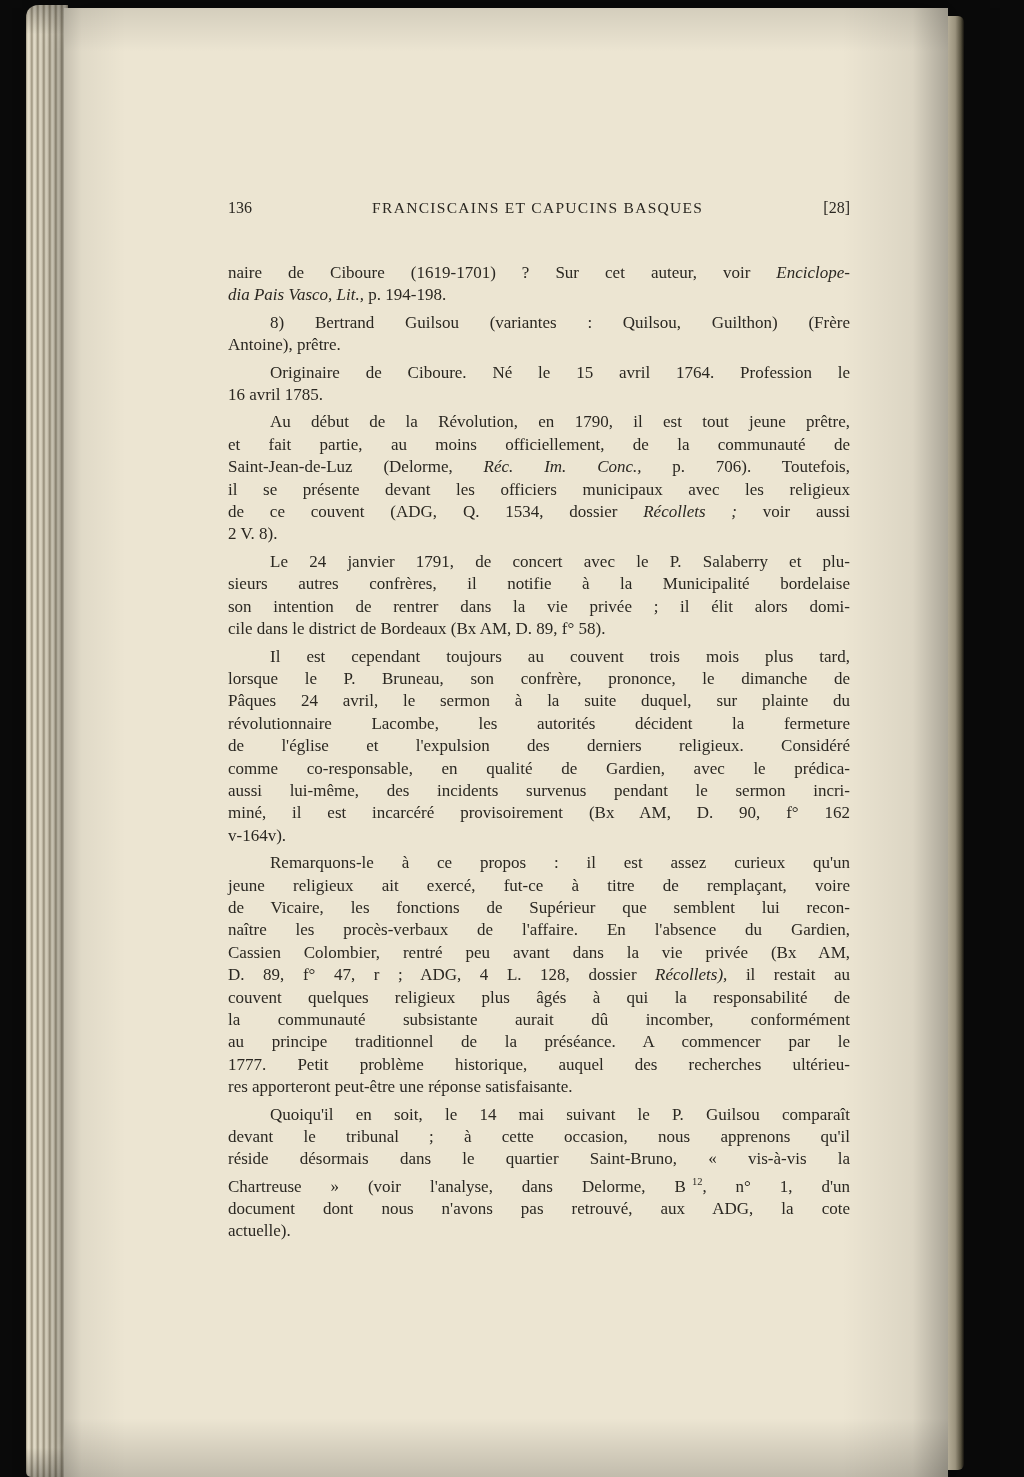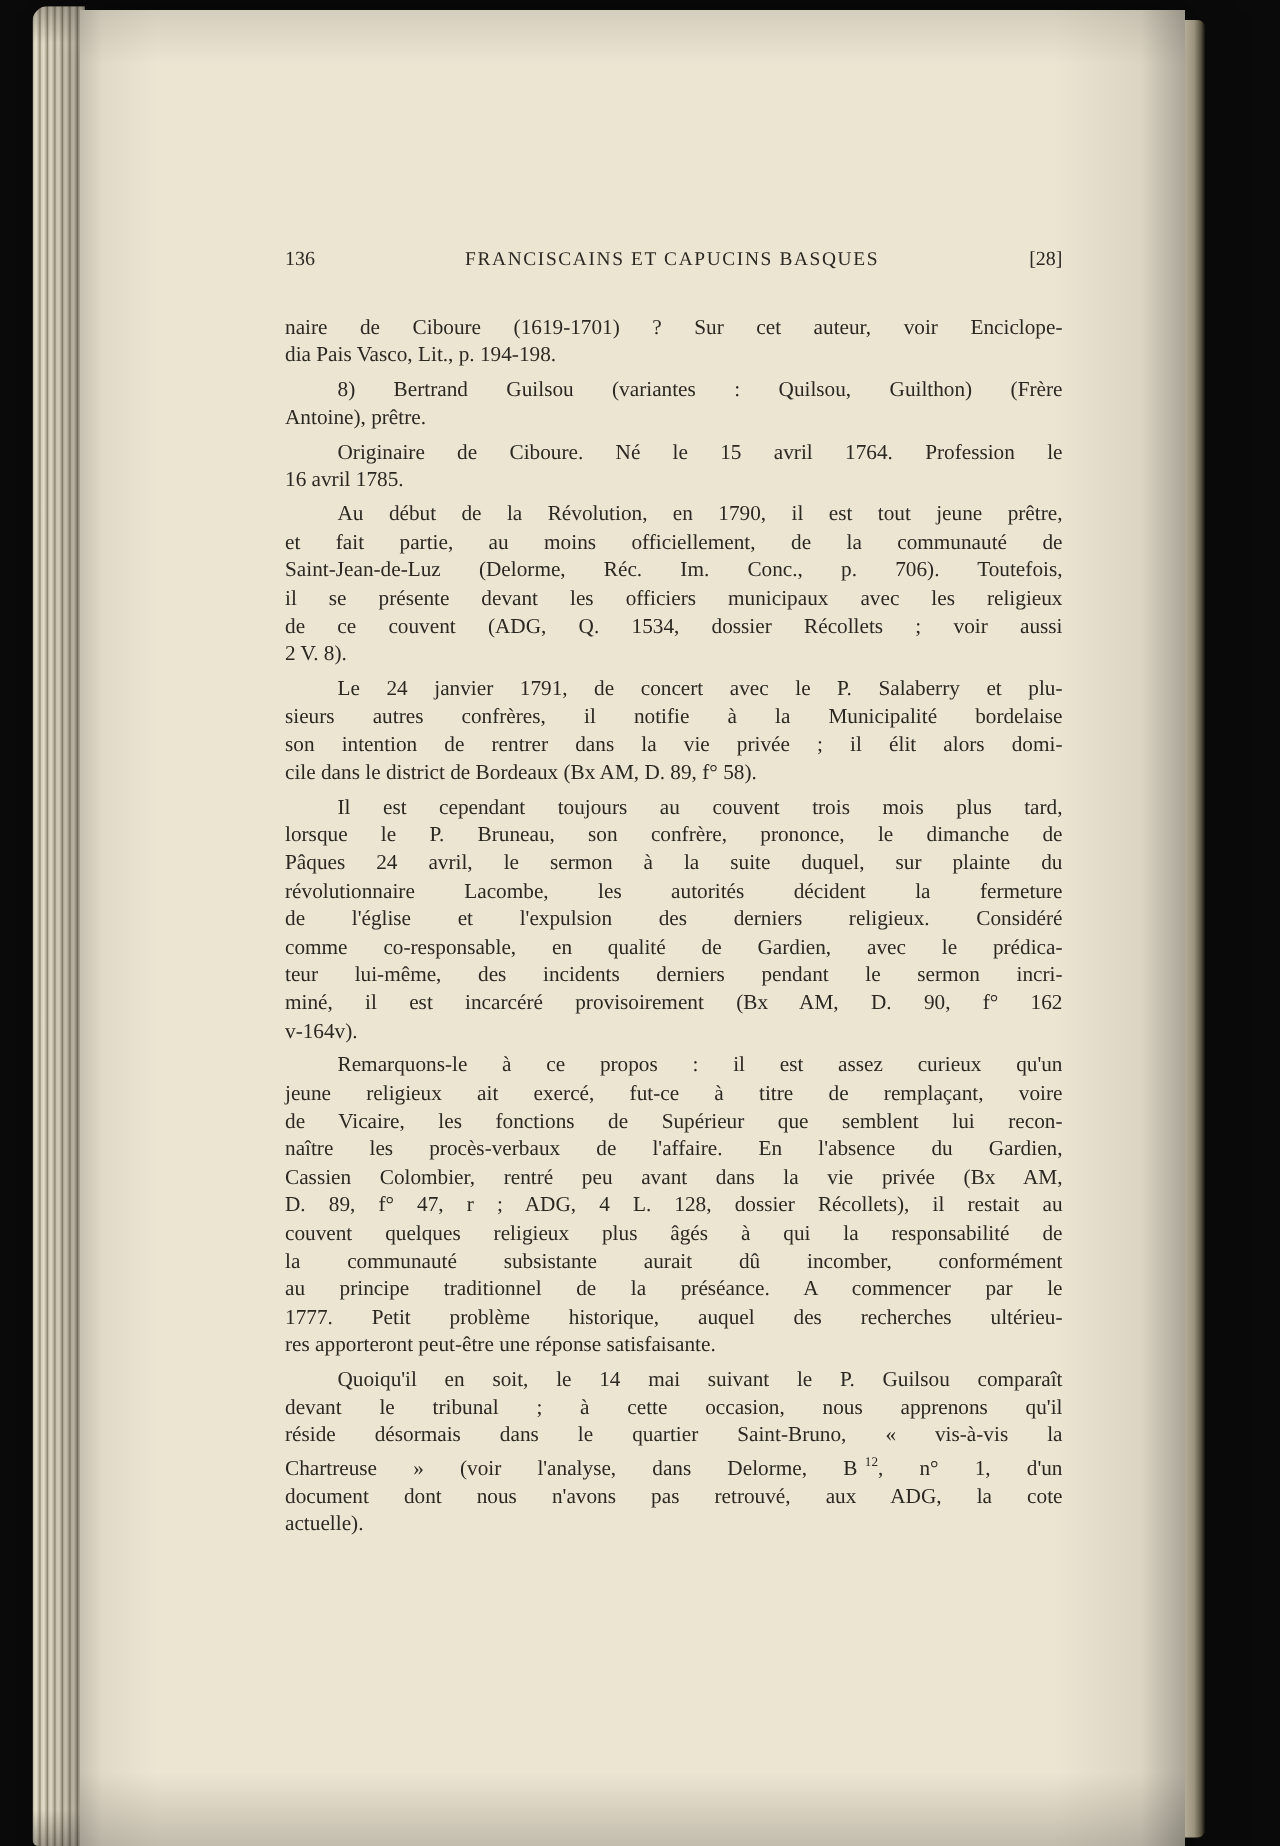--- a/index.html
+++ b/index.html
@@ -38,32 +38,32 @@
     background: linear-gradient(90deg, #b3ab95 0%, #9b937e 45%, #57513f 80%, #14120d 100%);
   }
 
   .textblock {
     position:absolute; left:164px; top:190px; width:622px;
     color: var(--ink, #2b2822);
   }
 
   .header {
     display:flex; justify-content:space-between; align-items:baseline;
-    margin-bottom:33px; font-size:16px; line-height:20px;
+    margin-bottom:44px; font-size:16px; line-height:20px;
   }
   .header .title { font-size:15.5px; letter-spacing:1.3px; }
 
   .para { font-size:17px; line-height:22.4px; }
   .para + .para { margin-top:5px; }
 
   .line { text-align:justify; text-align-last:justify; }
   .line.lastline { text-align-last:left; }
   .line.indent { padding-left:42px; }
 
-  .it  { }
+  .it  { font-style:italic; }
   .sup { font-size:0.62em; vertical-align:super; margin-left:6px; }
 </style>
 </head>
 <body>
 
 <div class="scene">
   <div class="stack-left"></div>
 
   <div class="page">
     <div class="textblock">
@@ -99,21 +99,21 @@
             <div class="line"><span>son intention de rentrer dans la vie privée ; il élit alors domi-</span></div>
             <div class="line lastline"><span>cile dans le district de Bordeaux (Bx AM, D. 89, f° 58).</span></div>
           </div>
           <div class="para">
             <div class="line indent"><span>Il est cependant toujours au couvent trois mois plus tard,</span></div>
             <div class="line"><span>lorsque le P. Bruneau, son confrère, prononce, le dimanche de</span></div>
             <div class="line"><span>Pâques 24 avril, le sermon à la suite duquel, sur plainte du</span></div>
             <div class="line"><span>révolutionnaire Lacombe, les autorités décident la fermeture</span></div>
             <div class="line"><span>de l'église et l'expulsion des derniers religieux. Considéré</span></div>
             <div class="line"><span>comme co-responsable, en qualité de Gardien, avec le prédica-</span></div>
-            <div class="line"><span>teur lui-même, des incidents derniers pendant le sermon incri-</span></div>
+            <div class="line"><span>aussi lui-même, des incidents survenus pendant le sermon incri-</span></div>
             <div class="line"><span>miné, il est incarcéré provisoirement (Bx AM, D. 90, f° 162</span></div>
             <div class="line lastline"><span>v-164v).</span></div>
           </div>
           <div class="para">
             <div class="line indent"><span>Remarquons-le à ce propos : il est assez curieux qu'un</span></div>
             <div class="line"><span>jeune religieux ait exercé, fut-ce à titre de remplaçant, voire</span></div>
             <div class="line"><span>de Vicaire, les fonctions de Supérieur que semblent lui recon-</span></div>
             <div class="line"><span>naître les procès-verbaux de l'affaire. En l'absence du Gardien,</span></div>
             <div class="line"><span>Cassien Colombier, rentré peu avant dans la vie privée (Bx AM,</span></div>
             <div class="line"><span>D. 89, f° 47, r ; ADG, 4 L. 128, dossier </span><span class="it">Récollets),</span><span> il restait au</span></div>

